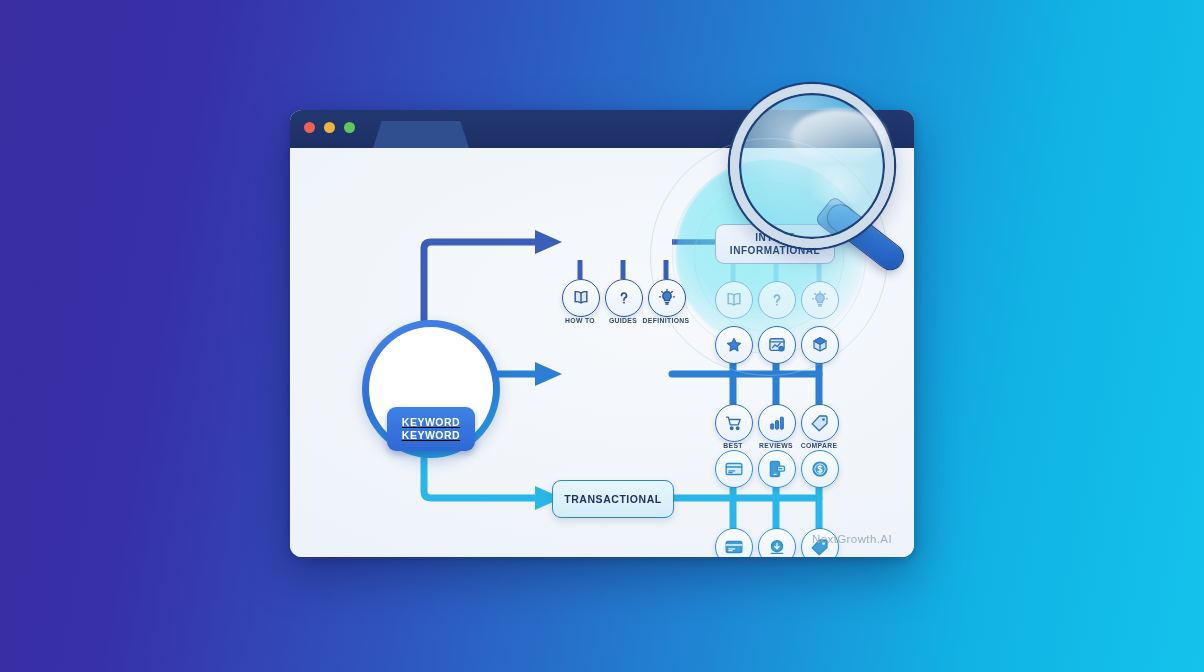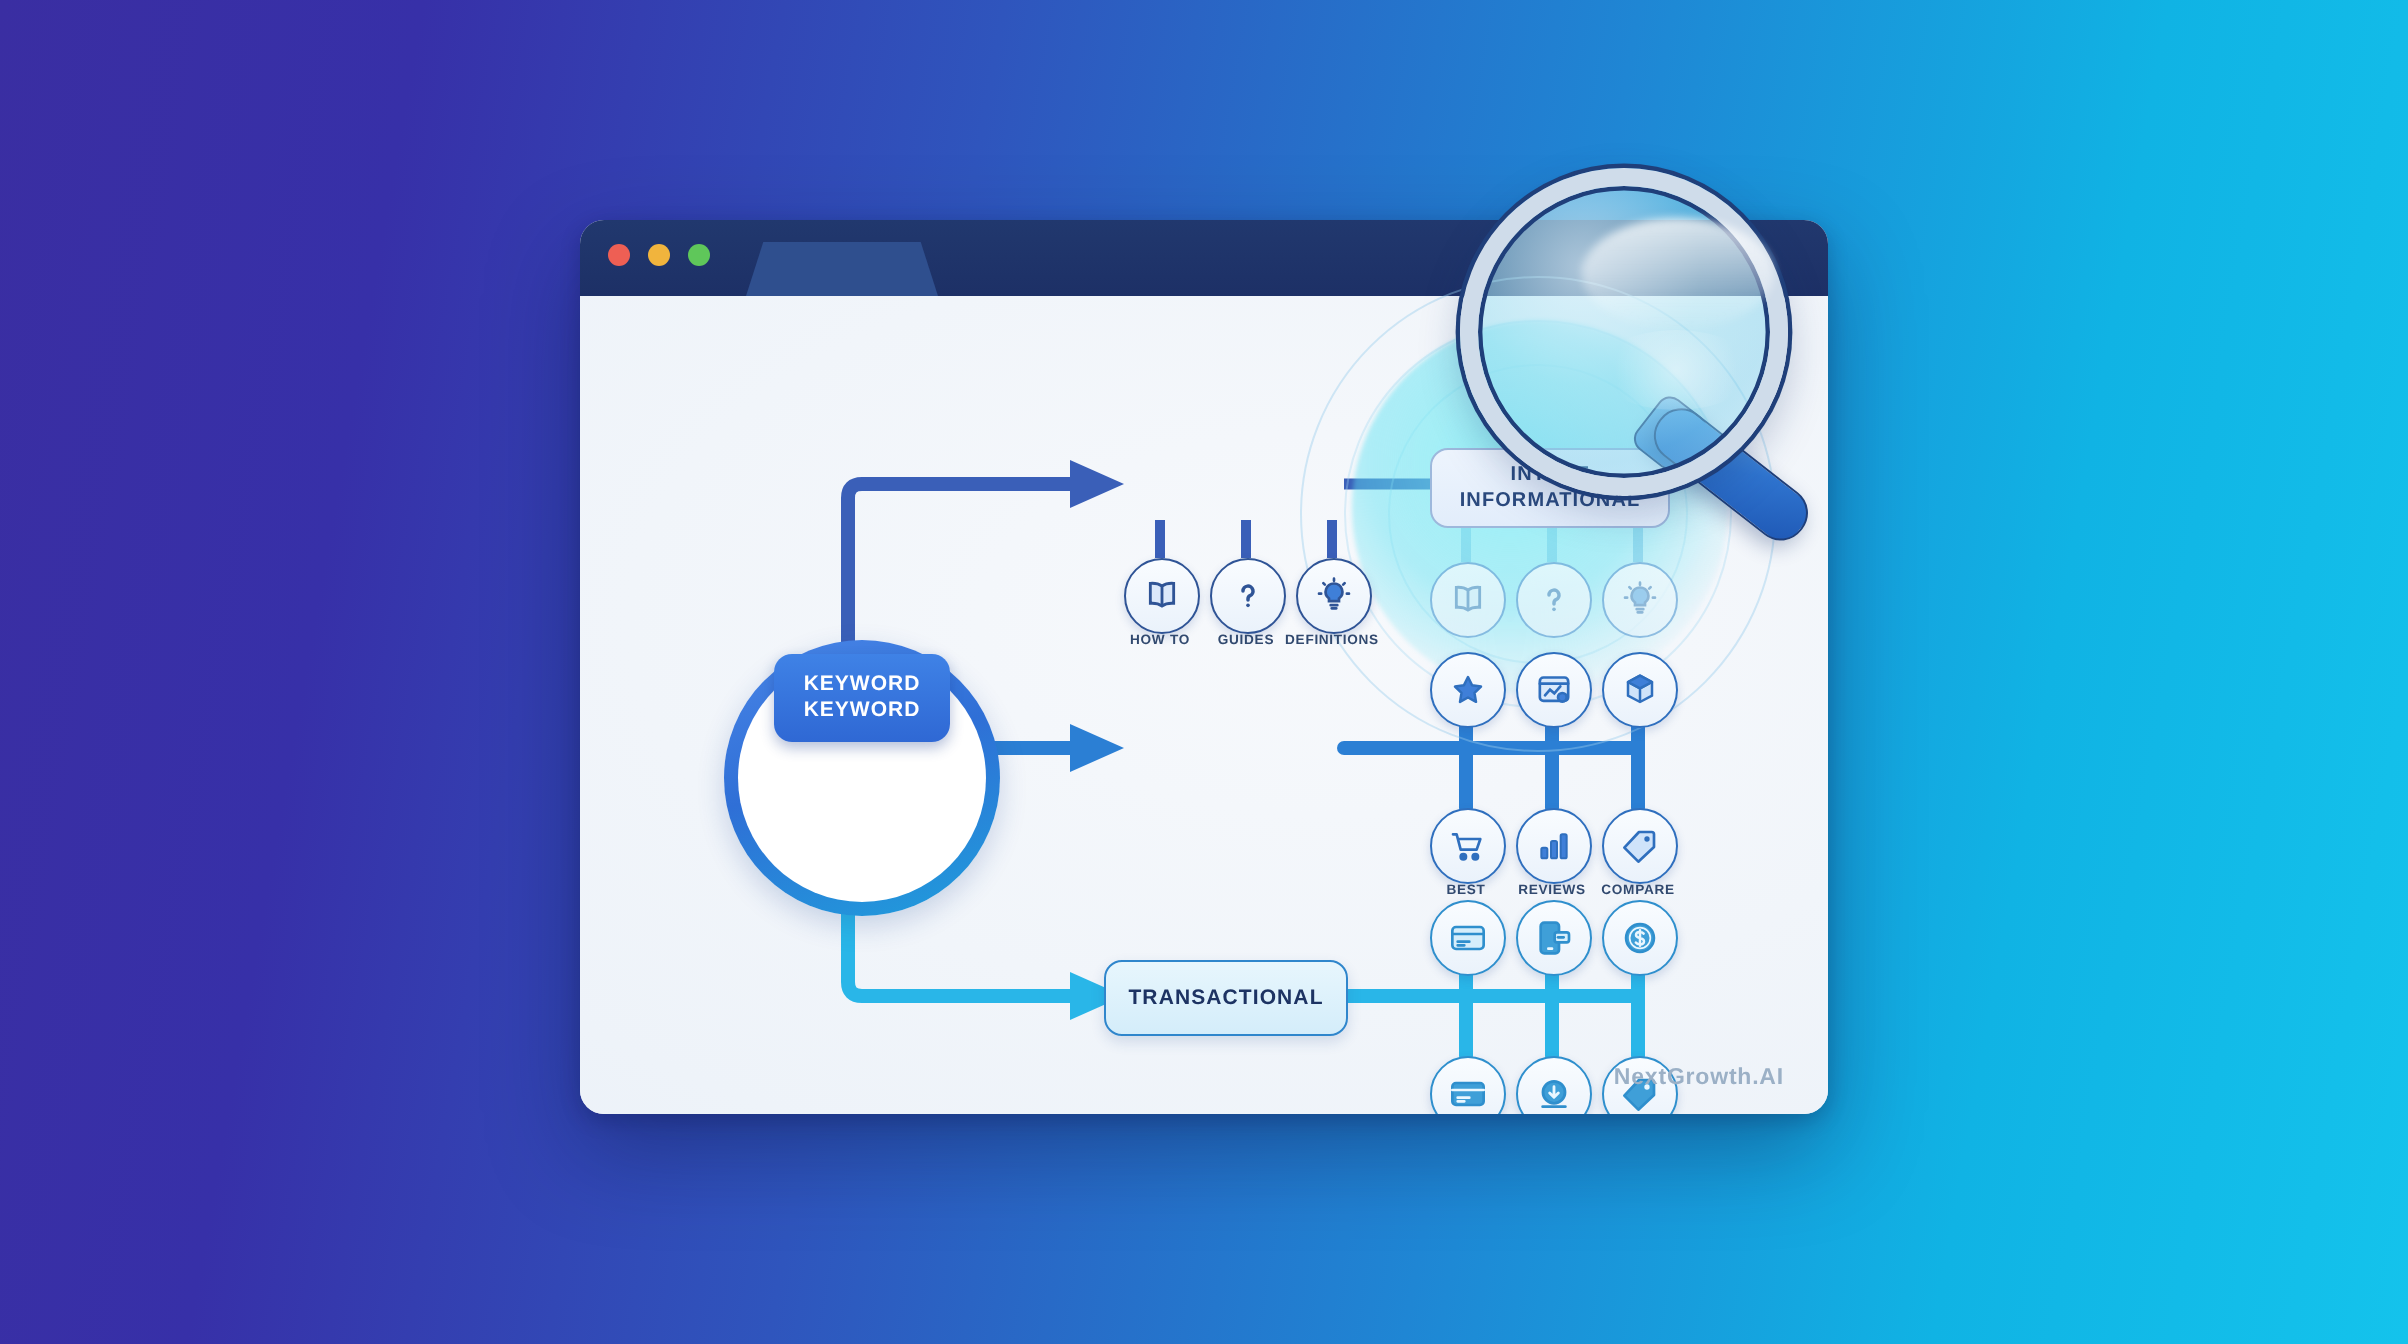--- a/index.html
+++ b/index.html
@@ -32,37 +32,37 @@
     background:#2f4f8e;
     border-radius:9px 9px 0 0;
     clip-path:polygon(9% 0,91% 0,100% 100%,0 100%);
   }
   .viewport{
     position:absolute;left:0;top:38px;width:100%;height:409px;
     background:radial-gradient(120% 100% at 60% 40%,#f7f9fc 0%,#eef3f9 70%,#e9f0f8 100%);
   }
   .watermark{
     position:absolute;right:22px;bottom:12px;
-    font-size:11.5px;letter-spacing:.4px;color:#9bb0c6;font-weight:700;
+    font-size:11.5px;letter-spacing:.4px;color:#9bb0c6;font-weight:400;
   }
 
   
   .diagram{position:absolute;inset:0;}
   .svgfull{position:absolute;left:0;top:0;width:624px;height:409px;overflow:visible;}
 
   
   .hub{
     position:absolute;left:72px;top:172px;width:124px;height:124px;
     border-radius:50%;
     border:7px solid transparent;
     background:
       linear-gradient(#ffffff,#ffffff) padding-box,
       linear-gradient(160deg,#4a86e8 0%,#2f6fd6 45%,#1f9fdc 100%) border-box;
     box-shadow:0 5px 14px rgba(30,70,150,.20);
-    display:flex;align-items:flex-start;justify-content:center;
+    display:flex;align-items:flex-end;justify-content:center;text-decoration:underline;
   }
   .hub-pill{
     width:88px;min-height:44px;border-radius:9px;
     background:linear-gradient(180deg,#3f82e6 0%,#2f68d4 100%);
     box-shadow:0 3px 7px rgba(25,60,140,.32);
     display:flex;flex-direction:column;align-items:center;justify-content:center;
     color:#ffffff;font-weight:700;font-size:10.5px;letter-spacing:.5px;line-height:13px;
     text-align:center;
   }
 

